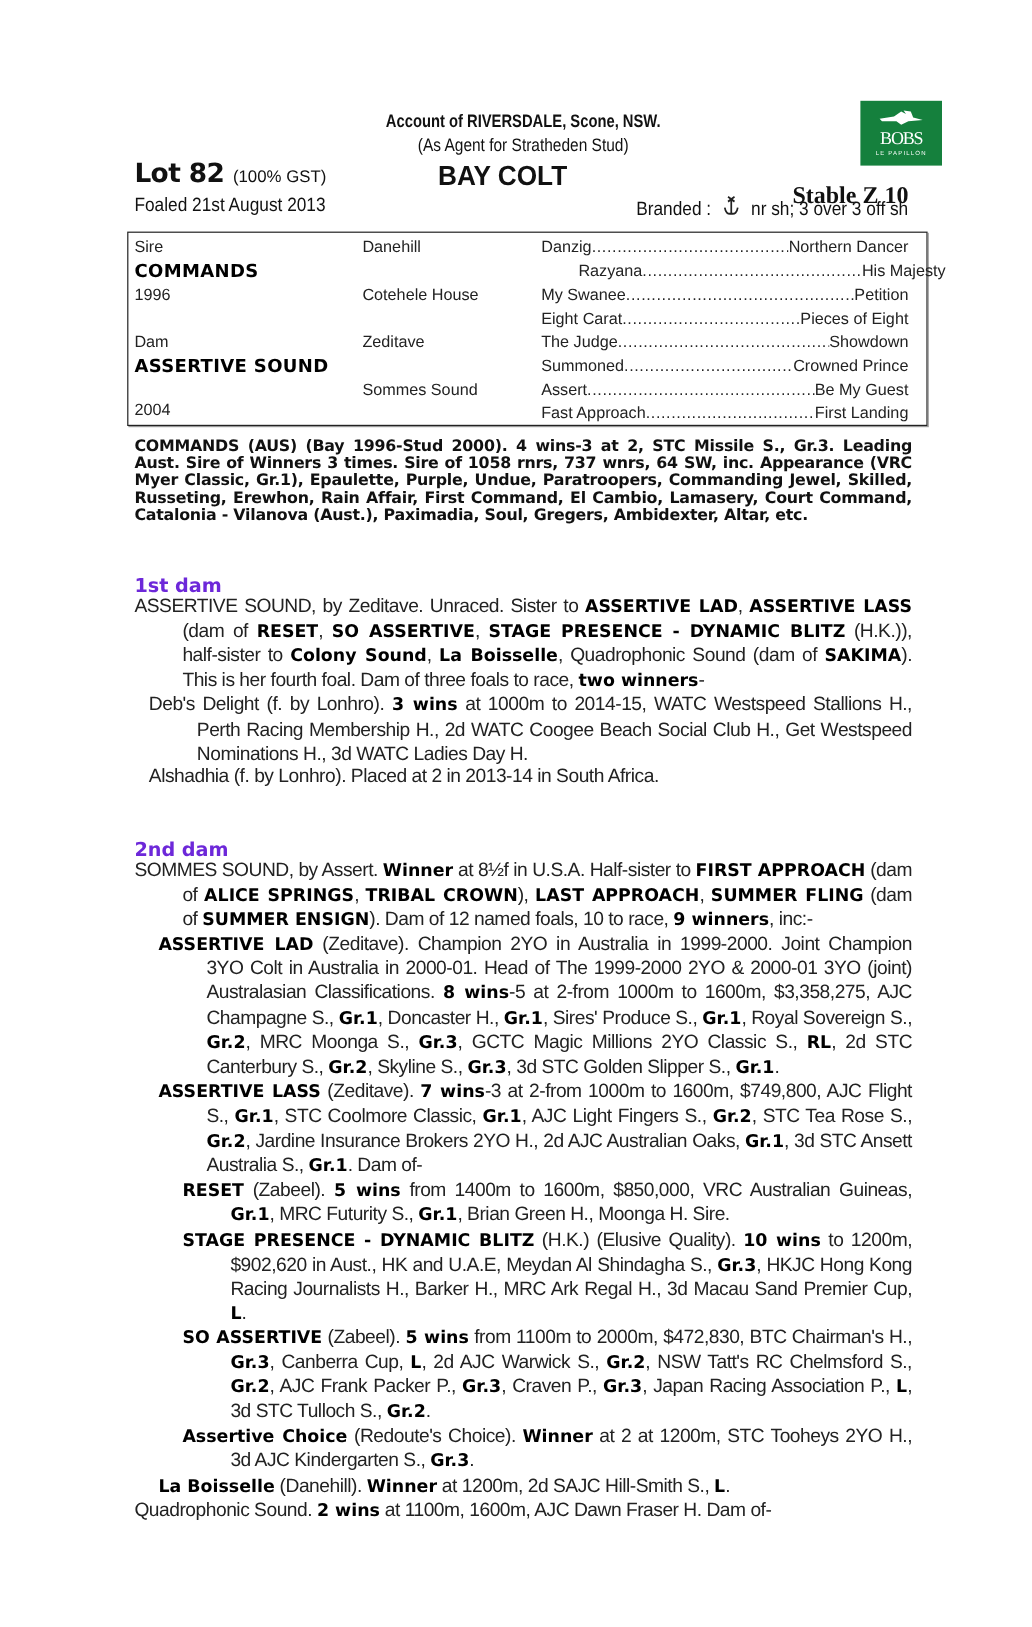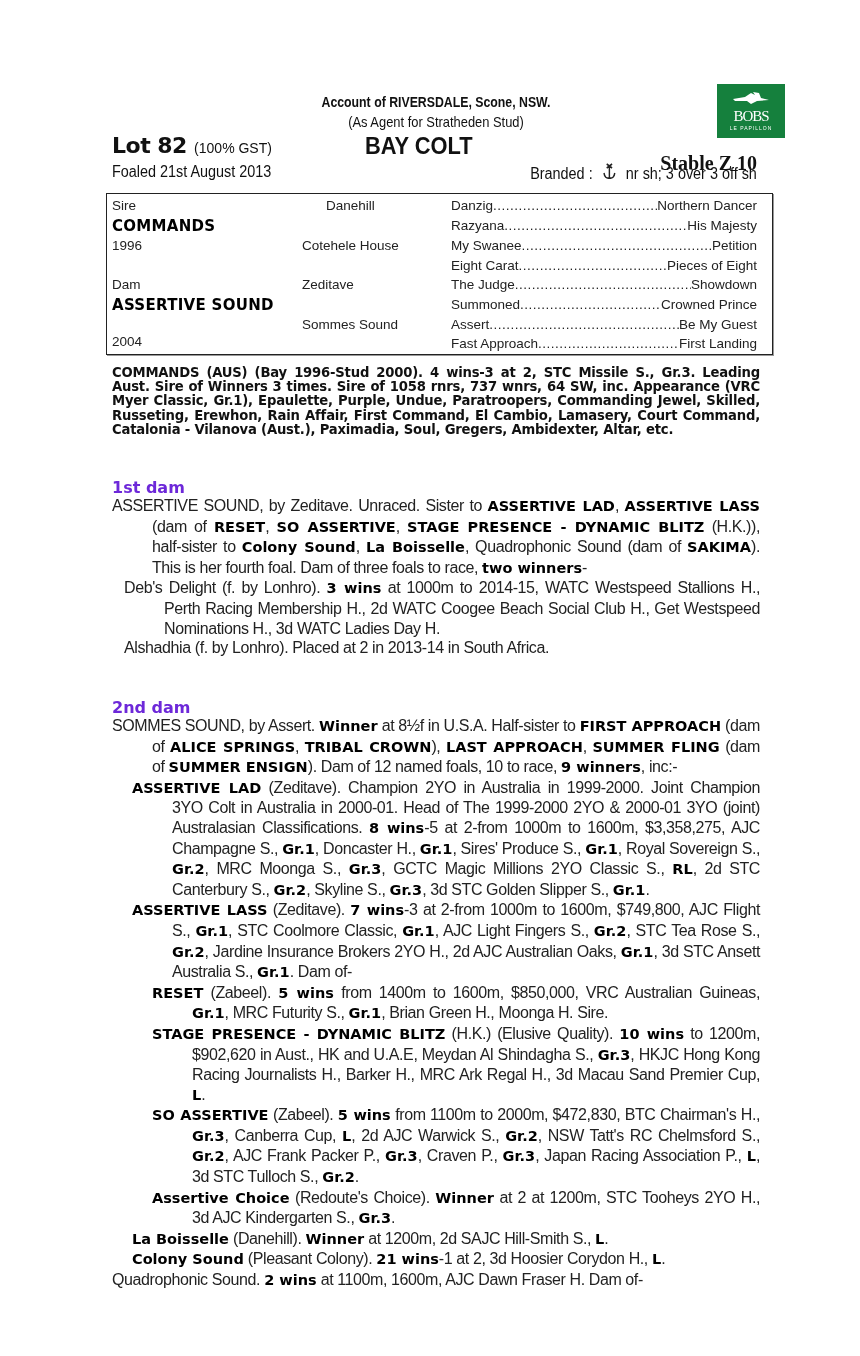--- a/index.html
+++ b/index.html
@@ -68,35 +68,35 @@
   <svg class="brand-glyph" viewBox="0 0 16 18">
     <path d="M5 1 L11 5 M11 1 L5 5 M8 3 L8 15 M2 10 Q3 16 8 15 Q13 16 14 10" stroke="#222" stroke-width="1.6" fill="none"></path>
   </svg>
   <span>nr sh; 3 over 3 off sh</span>
 </div>
 
 <div class="ped">
   <div class="cell" style="left:5px;top:4px;">Sire</div>
   <div class="cell big" style="left:5px;top:23px;">COMMANDS</div>
   <div class="cell" style="left:5px;top:44px;">1996</div>
-  <div class="cell" style="left:195px;top:4px;margin-left:24px;">Danehill</div>
+  <div class="cell" style="left:195px;top:4px;">Danehill</div>
   <div class="cell" style="left:195px;top:44px;">Cotehele House</div>
 
   <div class="cell" style="left:5px;top:83px;">Dam</div>
   <div class="cell big" style="left:5px;top:102px;">ASSERTIVE SOUND</div>
   <div class="cell" style="left:5px;top:140px;">2004</div>
   <div class="cell" style="left:195px;top:83px;">Zeditave</div>
   <div class="cell" style="left:195px;top:123px;">Sommes Sound</div>
 
   <div class="anc" style="top:4px;">
       <span class="l">Danzig</span>
       <span class="dots"></span>
       <span class="r">Northern Dancer</span>
     </div>
-  <div class="anc" style="top:24px;">
+  <div class="anc" style="top:24px;margin-left:31px;">
       <span class="l">Razyana</span>
       <span class="dots"></span>
       <span class="r">His Majesty</span>
     </div>
   <div class="anc" style="top:44px;align-items:flex-end;">
       <span class="l">My Swanee</span>
       <span class="dots"></span>
       <span class="r">Petition</span>
     </div>
   <div class="anc" style="top:64px;">
@@ -141,16 +141,15 @@
   <div class="head">2nd dam</div>
   <div class="para lvl0"><span class="n">SOMMES SOUND, by Assert. </span><span class="b">Winner</span><span class="n"> at 8½f in U.S.A. Half-sister to </span><span class="b">FIRST APPROACH</span><span class="n"> (dam of </span><span class="b">ALICE SPRINGS</span><span class="n">, </span><span class="b">TRIBAL CROWN</span><span class="n">), </span><span class="b">LAST APPROACH</span><span class="n">, </span><span class="b">SUMMER FLING</span><span class="n"> (dam of </span><span class="b">SUMMER ENSIGN</span><span class="n">). Dam of 12 named foals, 10 to race, </span><span class="b">9 winners</span><span class="n">, inc:-</span></div>
   <div>
       <div class="para" style="margin-left: 20px; padding-left: 40px; text-indent: -40px;"><span class="b">ASSERTIVE LAD</span><span class="n"> (Zeditave). Champion 2YO in Australia in 1999-2000. Joint Champion 3YO Colt in Australia in 2000-01. Head of The 1999-2000 2YO &amp; 2000-01 3YO (joint) Australasian Classifications. </span><span class="b">8 wins</span><span class="n">-5 at 2-from 1000m to 1600m, $3,358,275, AJC Champagne S., </span><span class="b">Gr.1</span><span class="n">, Doncaster H., </span><span class="b">Gr.1</span><span class="n">, Sires' Produce S., </span><span class="b">Gr.1</span><span class="n">, Royal Sovereign S., </span><span class="b">Gr.2</span><span class="n">, MRC Moonga S., </span><span class="b">Gr.3</span><span class="n">, GCTC Magic Millions 2YO Classic S., </span><span class="b">RL</span><span class="n">, 2d STC Canterbury S., </span><span class="b">Gr.2</span><span class="n">, Skyline S., </span><span class="b">Gr.3</span><span class="n">, 3d STC Golden Slipper S., </span><span class="b">Gr.1</span><span class="n">.</span></div>
       <div class="para" style="margin-left: 20px; padding-left: 40px; text-indent: -40px;"><span class="b">ASSERTIVE LASS</span><span class="n"> (Zeditave). </span><span class="b">7 wins</span><span class="n">-3 at 2-from 1000m to 1600m, $749,800, AJC Flight S., </span><span class="b">Gr.1</span><span class="n">, STC Coolmore Classic, </span><span class="b">Gr.1</span><span class="n">, AJC Light Fingers S., </span><span class="b">Gr.2</span><span class="n">, STC Tea Rose S., </span><span class="b">Gr.2</span><span class="n">, Jardine Insurance Brokers 2YO H., 2d AJC Australian Oaks, </span><span class="b">Gr.1</span><span class="n">, 3d STC Ansett Australia S., </span><span class="b">Gr.1</span><span class="n">. Dam of-</span></div>
       <div class="para" style="margin-left: 40px; padding-left: 40px; text-indent: -40px;"><span class="b">RESET</span><span class="n"> (Zabeel). </span><span class="b">5 wins</span><span class="n"> from 1400m to 1600m, $850,000, VRC Australian Guineas, </span><span class="b">Gr.1</span><span class="n">, MRC Futurity S., </span><span class="b">Gr.1</span><span class="n">, Brian Green H., Moonga H. Sire.</span></div>
       <div class="para" style="margin-left: 40px; padding-left: 40px; text-indent: -40px;"><span class="b">STAGE PRESENCE - DYNAMIC BLITZ</span><span class="n"> (H.K.) (Elusive Quality). </span><span class="b">10 wins</span><span class="n"> to 1200m, $902,620 in Aust., HK and U.A.E, Meydan Al Shindagha S., </span><span class="b">Gr.3</span><span class="n">, HKJC Hong Kong Racing Journalists H., Barker H., MRC Ark Regal H., 3d Macau Sand Premier Cup, </span><span class="b">L</span><span class="n">.</span></div>
       <div class="para" style="margin-left: 40px; padding-left: 40px; text-indent: -40px;"><span class="b">SO ASSERTIVE</span><span class="n"> (Zabeel). </span><span class="b">5 wins</span><span class="n"> from 1100m to 2000m, $472,830, BTC Chairman's H., </span><span class="b">Gr.3</span><span class="n">, Canberra Cup, </span><span class="b">L</span><span class="n">, 2d AJC Warwick S., </span><span class="b">Gr.2</span><span class="n">, NSW Tatt's RC Chelmsford S., </span><span class="b">Gr.2</span><span class="n">, AJC Frank Packer P., </span><span class="b">Gr.3</span><span class="n">, Craven P., </span><span class="b">Gr.3</span><span class="n">, Japan Racing Association P., </span><span class="b">L</span><span class="n">, 3d STC Tulloch S., </span><span class="b">Gr.2</span><span class="n">.</span></div>
       <div class="para" style="margin-left: 40px; padding-left: 40px; text-indent: -40px;"><span class="b">Assertive Choice</span><span class="n"> (Redoute's Choice). </span><span class="b">Winner</span><span class="n"> at 2 at 1200m, STC Tooheys 2YO H., 3d AJC Kindergarten S., </span><span class="b">Gr.3</span><span class="n">.</span></div>
       <div class="para" style="margin-left: 20px; padding-left: 40px; text-indent: -40px;"><span class="b">La Boisselle</span><span class="n"> (Danehill). </span><span class="b">Winner</span><span class="n"> at 1200m, 2d SAJC Hill-Smith S., </span><span class="b">L</span><span class="n">.</span></div>
-      <div class="para" style="margin-left: 20px; padding-left: 40px; text-indent: -40px;"><span class="b">Colony Sound</span><span class="n"> (Pleasant Colony). </span><span class="b">21 wins</span><span class="n">-1 at 2, 3d Hoosier Corydon H., </span><span class="b">L</span><span class="n">.</span></div>
       <div class="para" style="margin-left: 0px; padding-left: 40px; text-indent: -40px;"><span class="n">Quadrophonic Sound. </span><span class="b">2 wins</span><span class="n"> at 1100m, 1600m, AJC Dawn Fraser H. Dam of-</span></div>
     </div>
 </div>
 
 </body></html>

